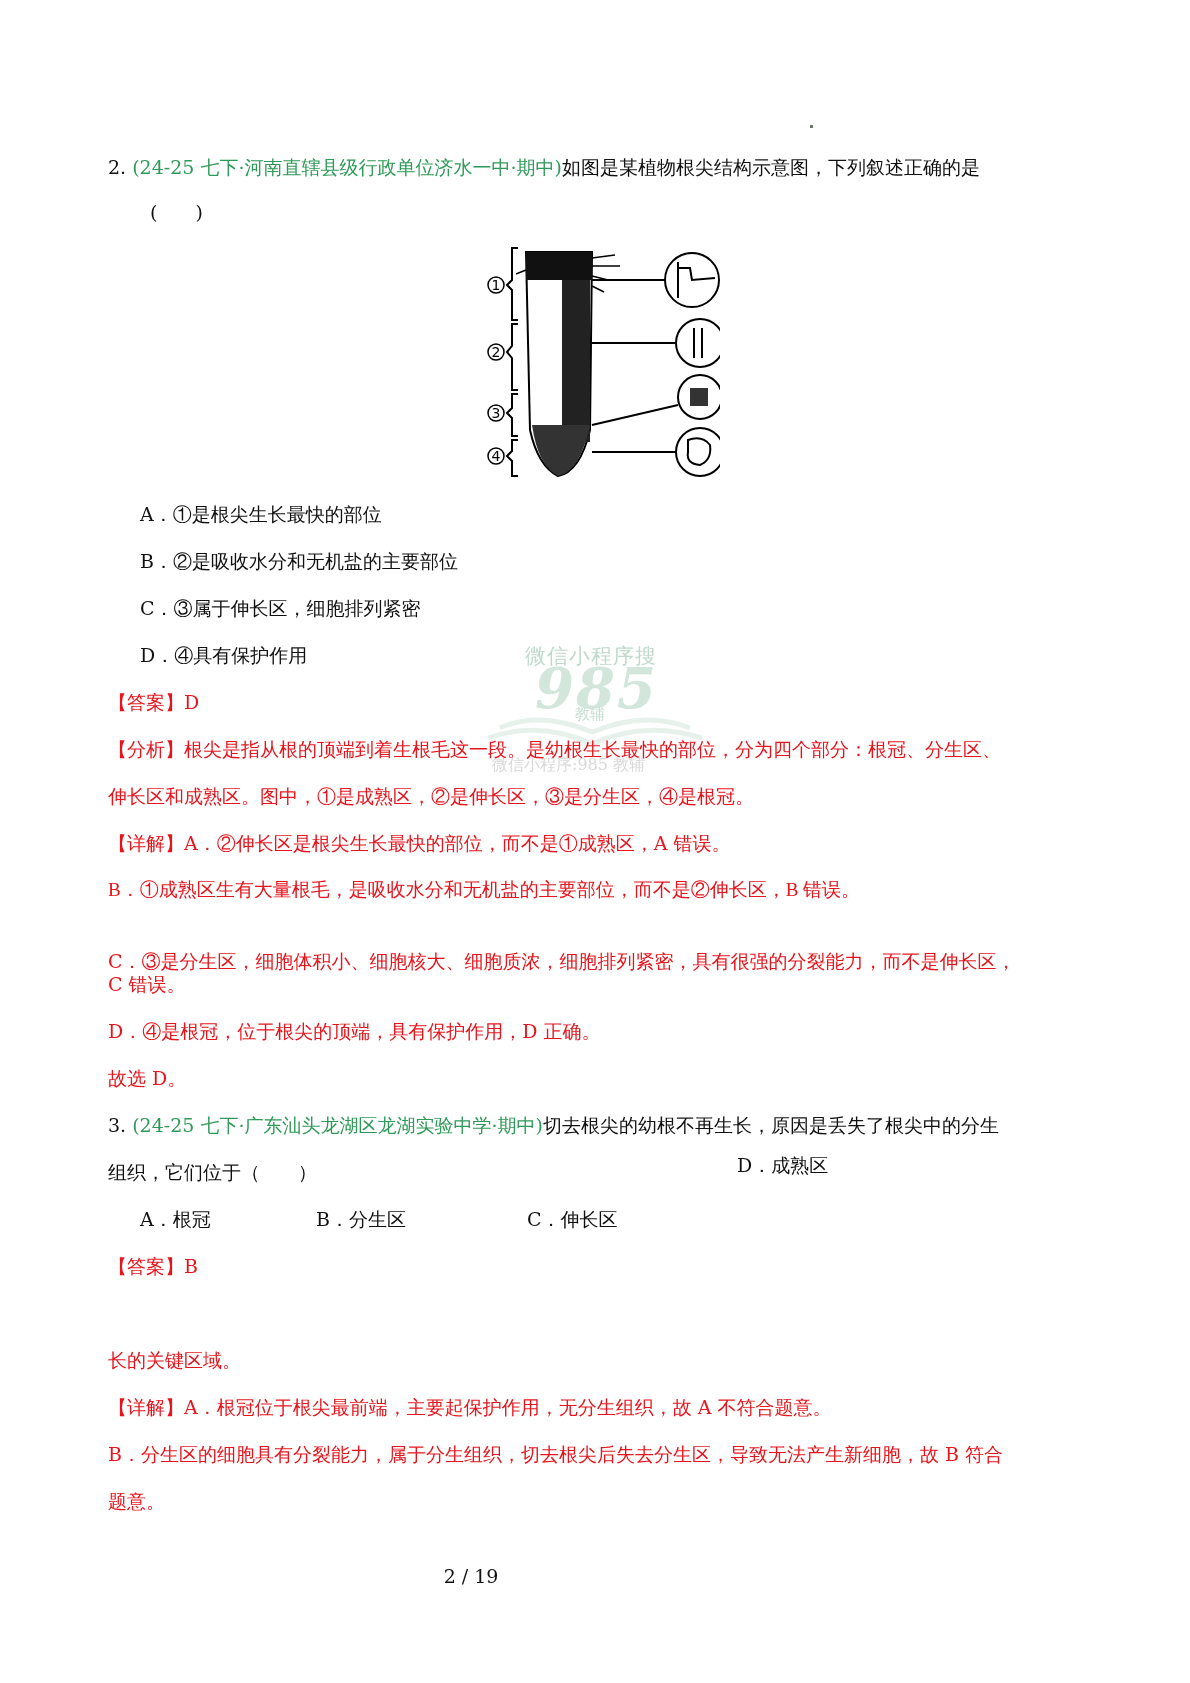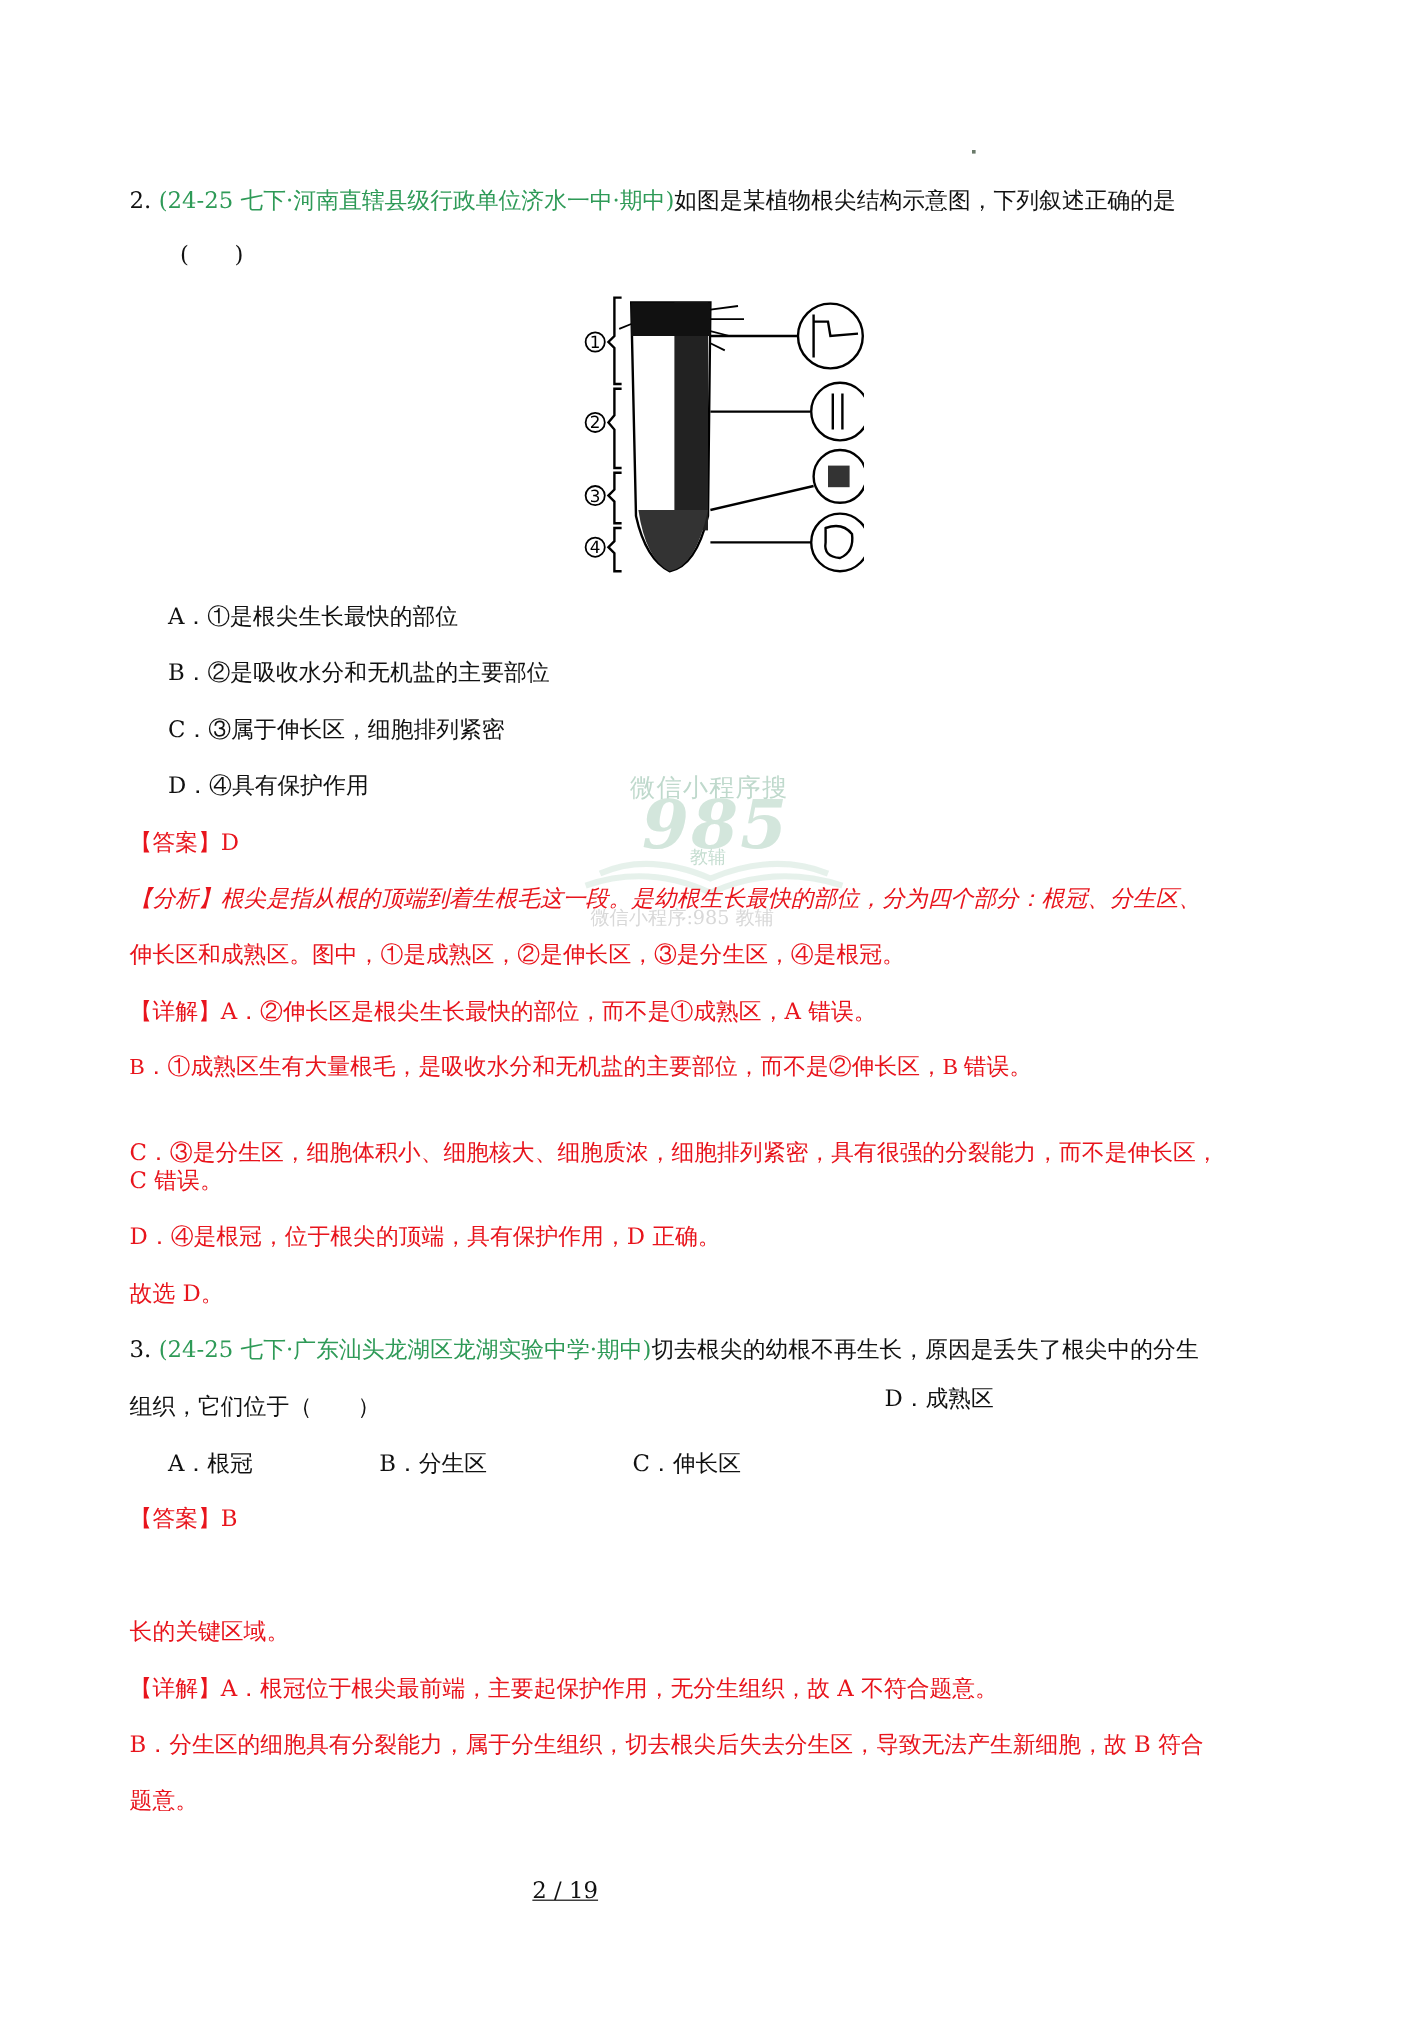--- a/index.html
+++ b/index.html
@@ -10,21 +10,21 @@
   .src { color:#2e9a57; }
   .red { color:#e8141c; }
   .dot { position:absolute; left:810px; top:125px; width:3px; height:3px; background:#6a7a6a; }
   .figure { position:absolute; left:480px; top:240px; width:240px; height:240px; }
   .opt4 { position:absolute; font-size:19px; }
   .wm-logo { position:absolute; left:480px; top:640px; width:230px; height:110px; opacity:0.45; }
   .wm-top { position:absolute; left:525px; top:642px; font-size:21px; color:#bfd9cc; letter-spacing:1px; }
   .wm-num { position:absolute; left:535px; top:655px; font-size:56px; font-weight:bold; font-style:italic; color:#d3e6dc; letter-spacing:2px; }
   .wm-sub { position:absolute; left:575px; top:705px; font-size:15px; color:#c5ddd0; }
   .wm-bottom { position:absolute; left:492px; top:755px; font-size:16px; color:#d8d8d8; white-space:nowrap; }
-  .footer { position:absolute; left:0; width:942px; text-align:center; top:1565px; font-size:19px; color:#111;text-decoration:underline; }
+  .footer { position:absolute; left:0; width:942px; text-align:center; top:1565px; font-size:19px; color:#111; }
 </style>
 </head>
 <body>
 
 <div class="page">
 
   <div class="dot"></div>
 
   <div>
     <svg class="wm-logo" viewBox="0 0 230 110">
@@ -97,21 +97,21 @@
   </svg>
 
   <div class="line" style="top:502px; left:140px;">A．①是根尖生长最快的部位</div>
   <div class="line" style="top:549px; left:140px;">B．②是吸收水分和无机盐的主要部位</div>
   <div class="line" style="top:596px; left:140px;">C．③属于伸长区，细胞排列紧密</div>
   <div class="line" style="top:643px; left:140px;">D．④具有保护作用</div>
 
   <div class="line red" style="top:690px;">
     <span>【答案】</span><span>D</span>
   </div>
-  <div class="line red" style="top:737px;font-style:italic;">
+  <div class="line red" style="top:737px;">
     <span>【分析】</span><span>根尖是指从根的顶端到着生根毛这一段。是幼根生长最快的部位，分为四个部分：根冠、分生区、</span>
   </div>
   <div class="line red" style="top:784px;">伸长区和成熟区。图中，①是成熟区，②是伸长区，③是分生区，④是根冠。</div>
   <div class="line red" style="top:831px;">
     <span>【详解】</span><span>A．②伸长区是根尖生长最快的部位，而不是①成熟区，A 错误。</span>
   </div>
   <div class="line red" style="top:878px;font-family:Liberation Serif, serif;">B．①成熟区生有大量根毛，是吸收水分和无机盐的主要部位，而不是②伸长区，B 错误。</div>
   <div class="line red" style="top:925px;margin-top:24px;">C．③是分生区，细胞体积小、细胞核大、细胞质浓，细胞排列紧密，具有很强的分裂能力，而不是伸长区，</div>
   <div class="line red" style="top:972px;">C 错误。</div>
   <div class="line red" style="top:1019px;">D．④是根冠，位于根尖的顶端，具有保护作用，D 正确。</div>

